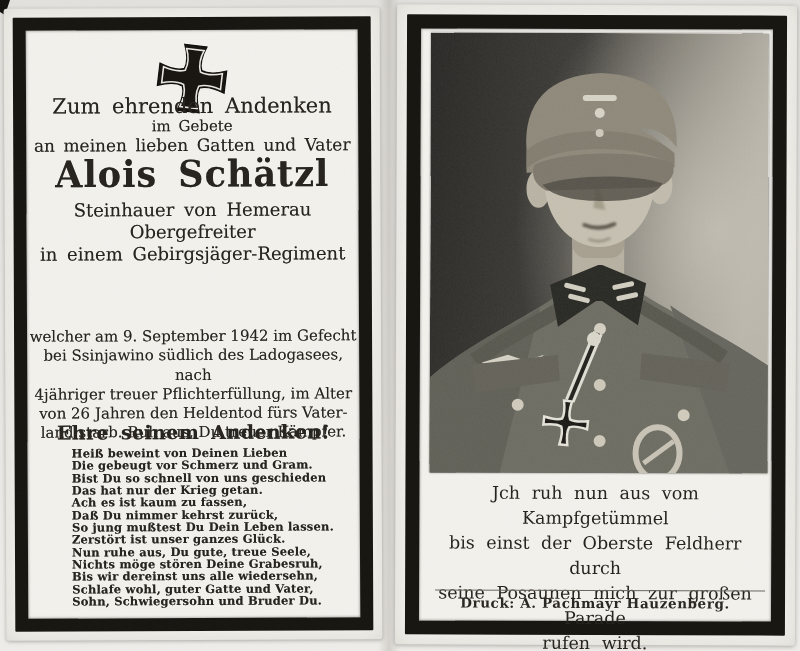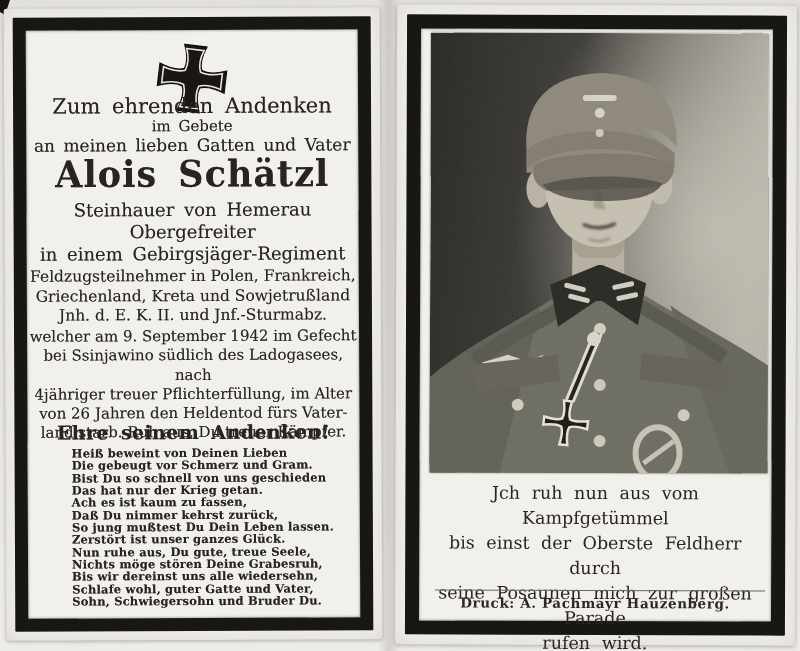--- a/index.html
+++ b/index.html
@@ -89,25 +89,20 @@
       </div>
 
       <div class="name fraktur">Alois Schätzl</div>
 
       <div class="subtitle">
         <div>Steinhauer von Hemerau</div>
         <div>Obergefreiter</div>
         <div>in einem Gebirgsjäger-Regiment</div>
       </div>
 
-      <div class="service">
-        <div>Feldzugsteilnehmer in Polen, Frankreich,</div>
-        <div>Griechenland, Kreta und Sowjetrußland</div>
-        <div>Jnh. d. E. K. II. und Jnf.-Sturmabz.</div>
-      </div>
 
       <div class="obituary">
         <div>welcher am 9. September 1942 im Gefecht</div>
         <div>bei Ssinjawino südlich des Ladogasees, nach</div>
         <div>4jähriger treuer Pflichterfüllung, im Alter</div>
         <div>von 26 Jahren den Heldentod fürs Vater-</div>
         <div>land starb. Ruh aus, Du treuer Kämpfer.</div>
       </div>
 
       <div class="honor-heading fraktur">Ehre seinem Andenken!</div>

